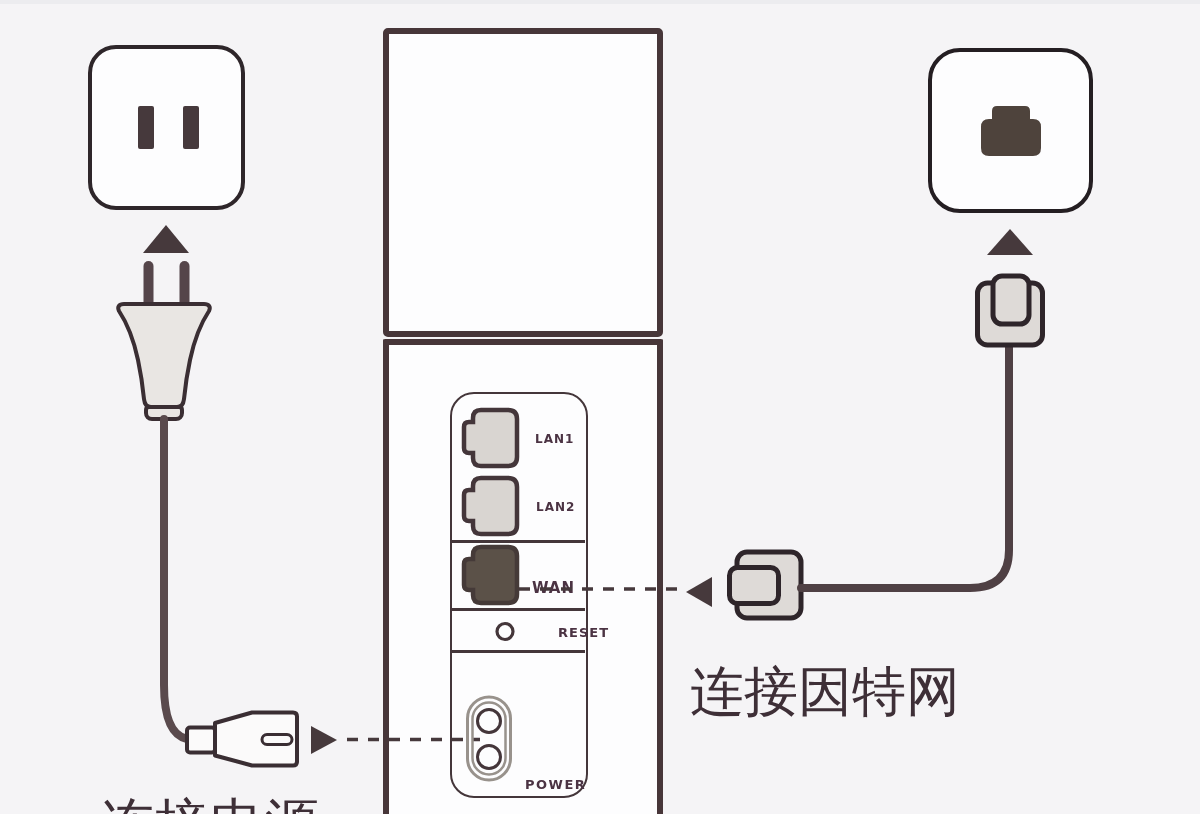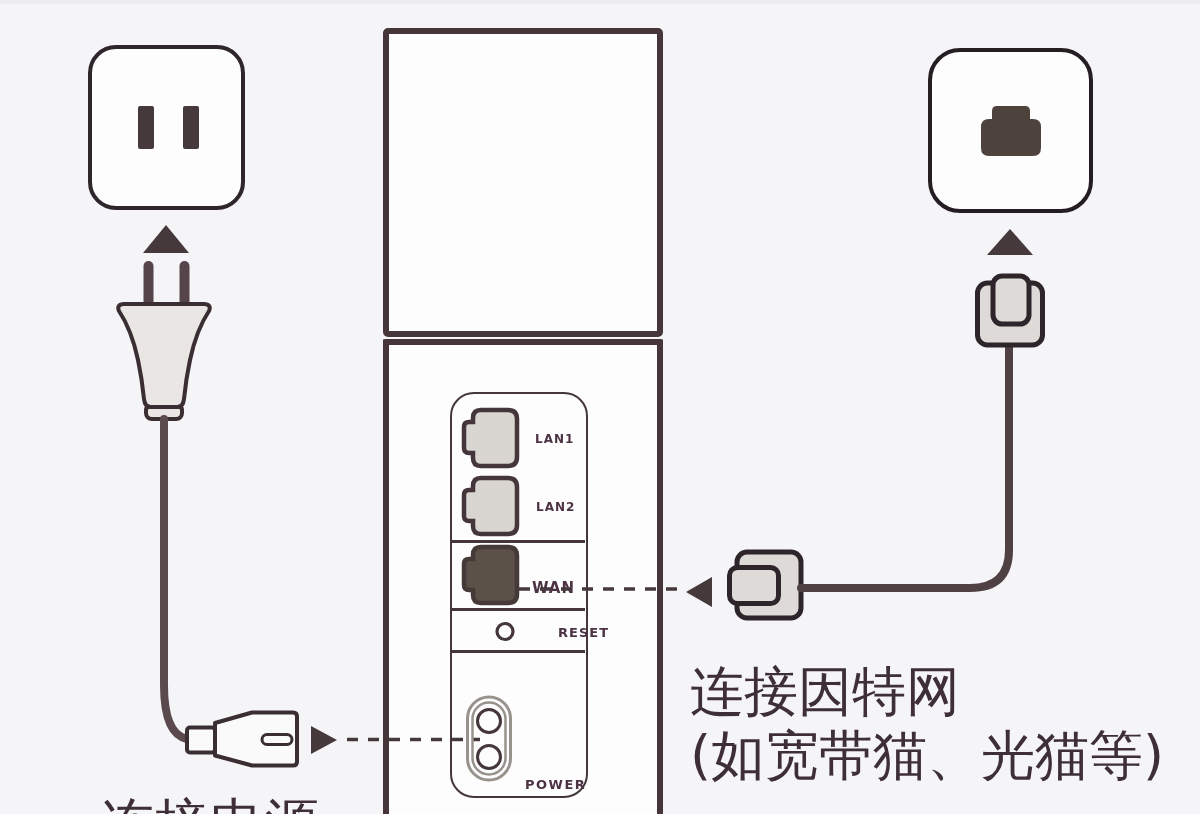--- a/index.html
+++ b/index.html
@@ -61,21 +61,20 @@
   <div class="box device-box"></div>
 
   <div class="port-label lbl-lan1">LAN1</div>
   <div class="port-label lbl-lan2">LAN2</div>
   <div class="port-label lbl-wan">WAN</div>
   <div class="port-label lbl-reset">RESET</div>
   <div class="port-label lbl-power">POWER</div>
 
   <div class="caption caption-internet">
     <div>连接因特网</div>
-    <div>(如宽带猫、光猫等)</div>
   </div>
   <div class="caption caption-power">连接电源</div>
 
   <svg class="overlay" viewBox="0 0 1200 814">
     <defs>
       <path id="jack" d="M 481 410 H 508 Q 517 410 517 419 V 457 Q 517 466 508 466 H 481 Q 473 466 473 458 V 453 H 469 Q 464 453 464 448 V 427 Q 464 422 469 422 H 473 V 418 Q 473 410 481 410 Z"></path>
     </defs>
 
     <g>
       <path d="M 166 225 L 189 253 H 143 Z" fill="#46393c"></path>

